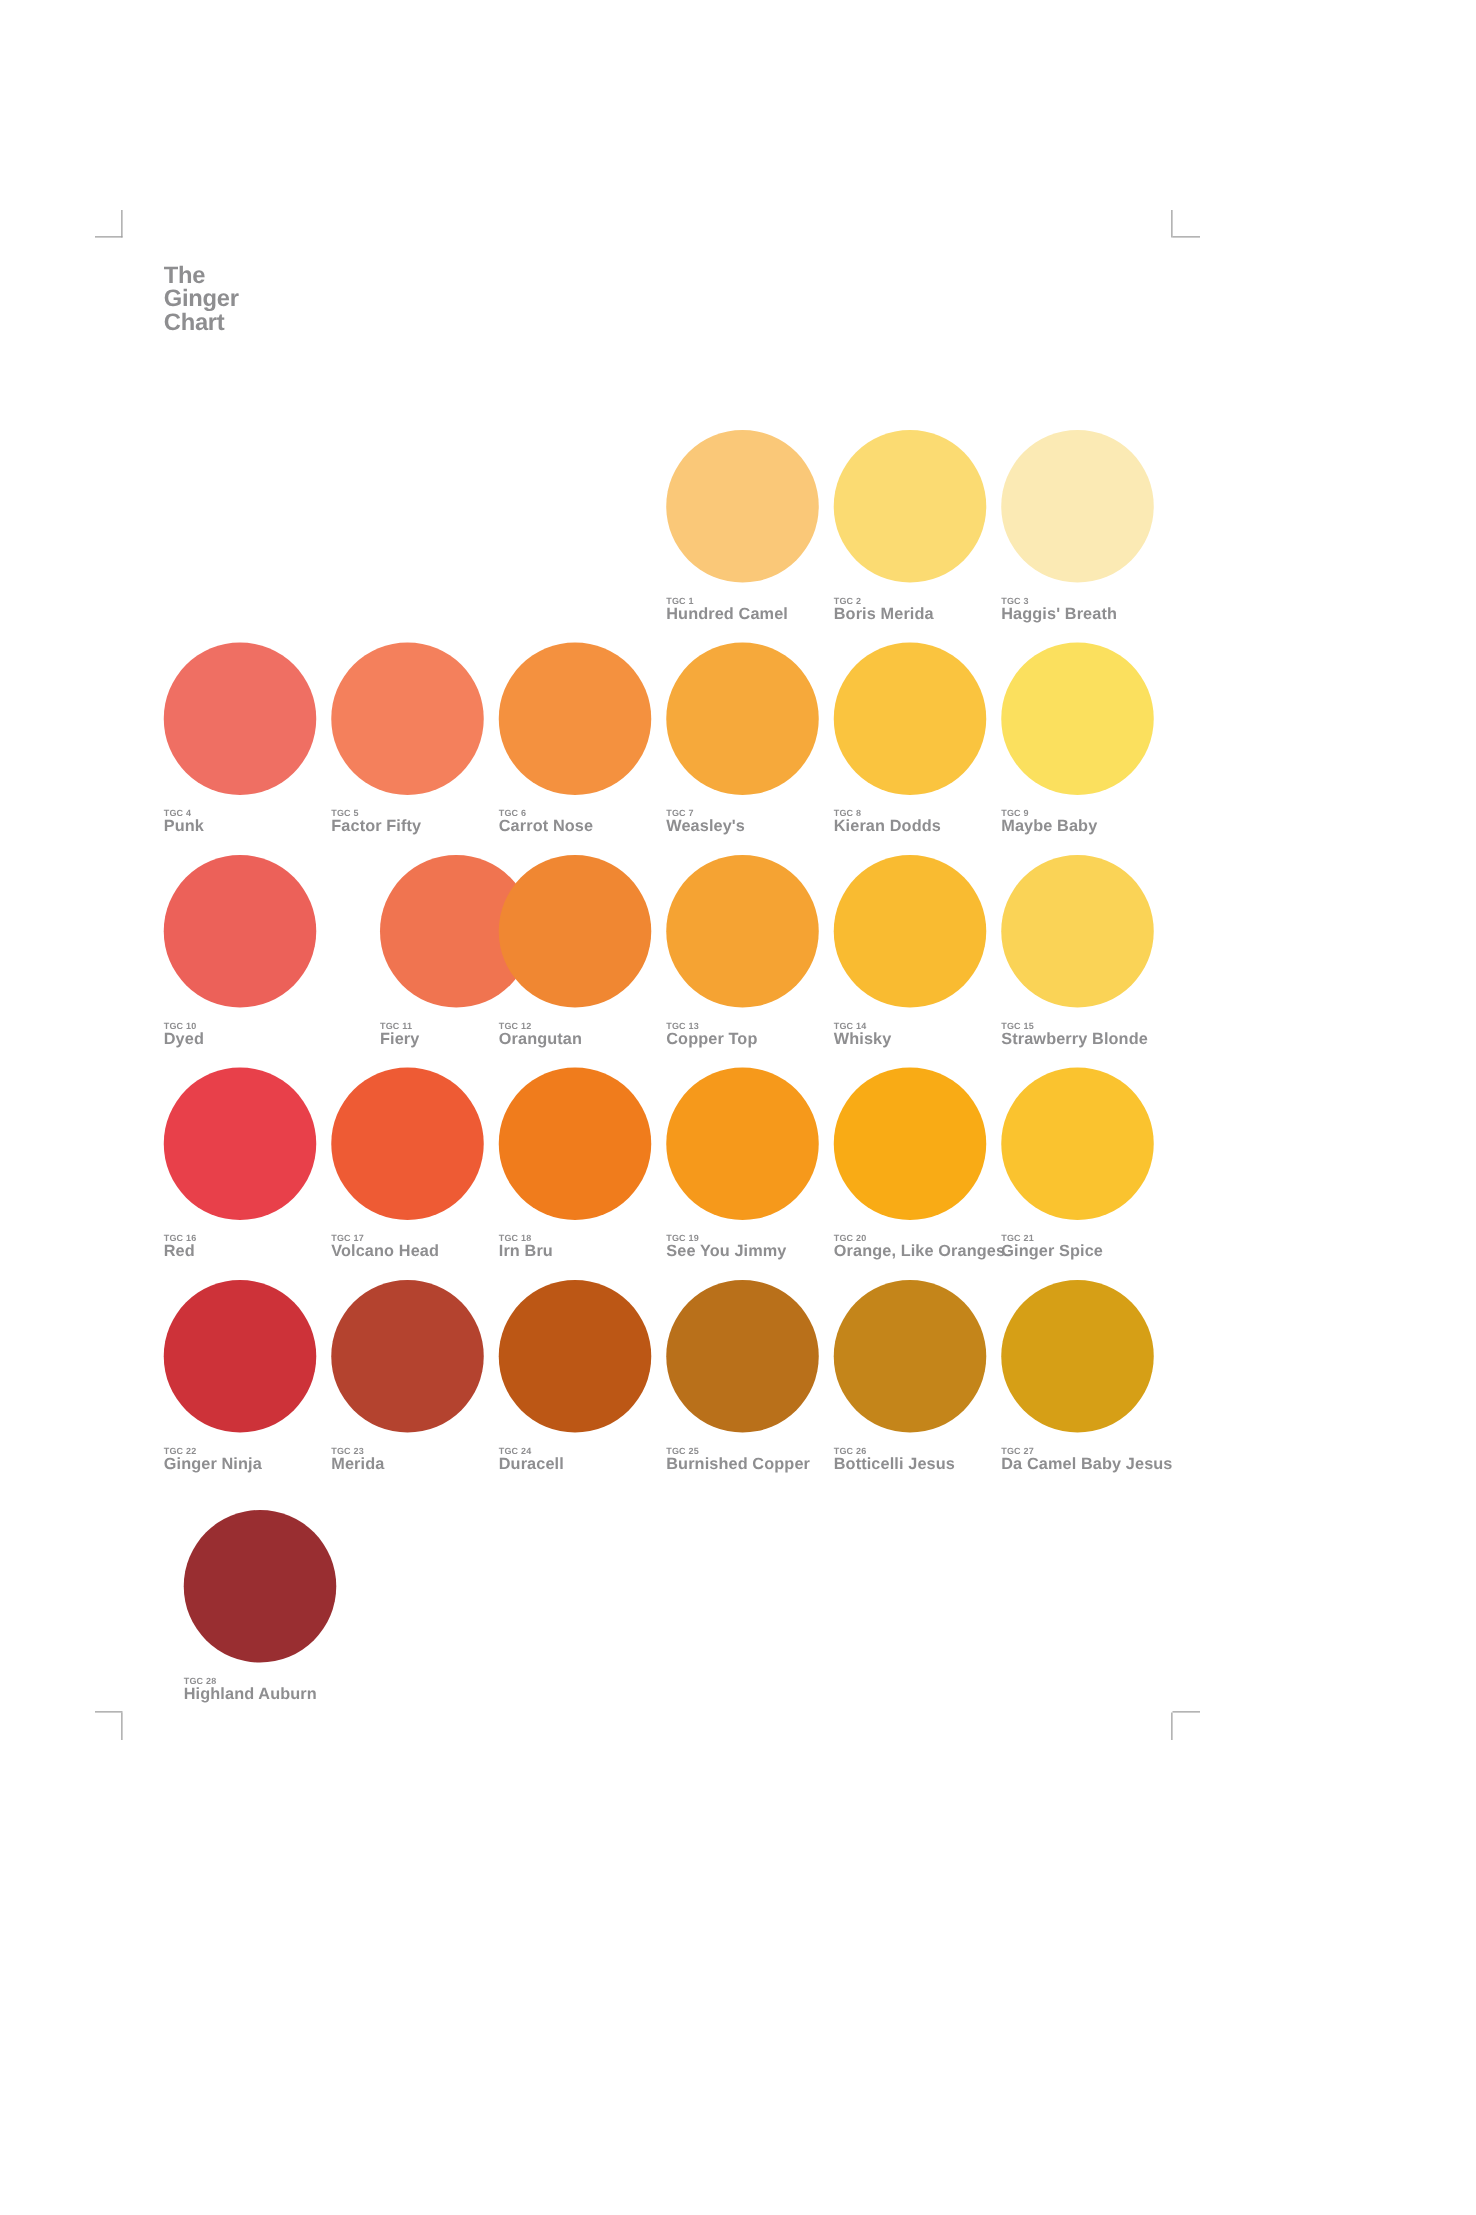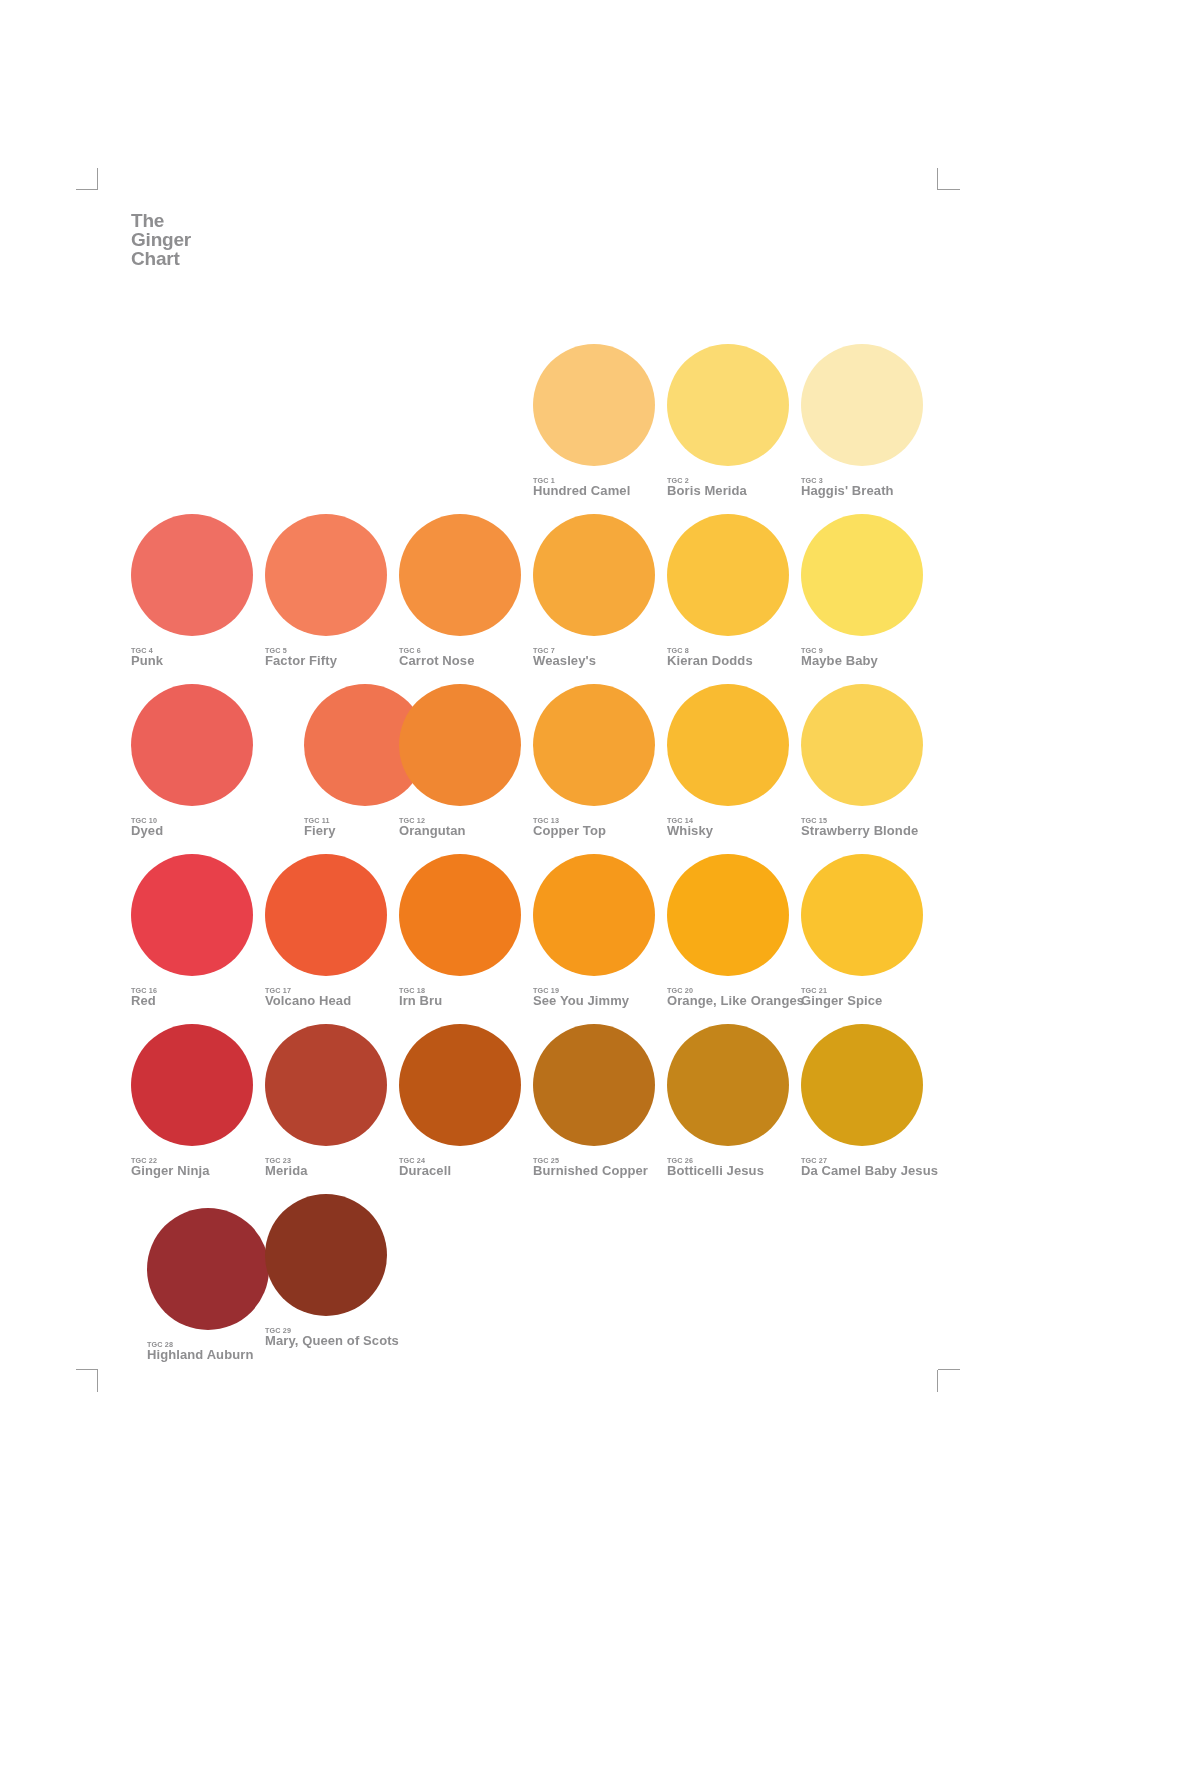--- a/index.html
+++ b/index.html
@@ -229,18 +229,13 @@
     <div class="swatch" style="left: 801px; top: 1024px;">
       <div class="swatch-dot" style="width: 122px; height: 122px; background: rgb(214, 159, 22);"></div>
       <div class="swatch-code">TGC 27</div>
       <div class="swatch-name">Da Camel Baby Jesus</div>
     </div>
     <div class="swatch" style="left: 131px; top: 1208px; margin-left: 16px;">
       <div class="swatch-dot" style="width: 122px; height: 122px; background: rgb(153, 46, 49);"></div>
       <div class="swatch-code">TGC 28</div>
       <div class="swatch-name">Highland Auburn</div>
     </div>
-    <div class="swatch" style="left: 265px; top: 1194px;">
-      <div class="swatch-dot" style="width: 122px; height: 122px; background: rgb(138, 53, 32);"></div>
-      <div class="swatch-code">TGC 29</div>
-      <div class="swatch-name">Mary, Queen of Scots</div>
-    </div>
   </div>
 
 </body></html>

